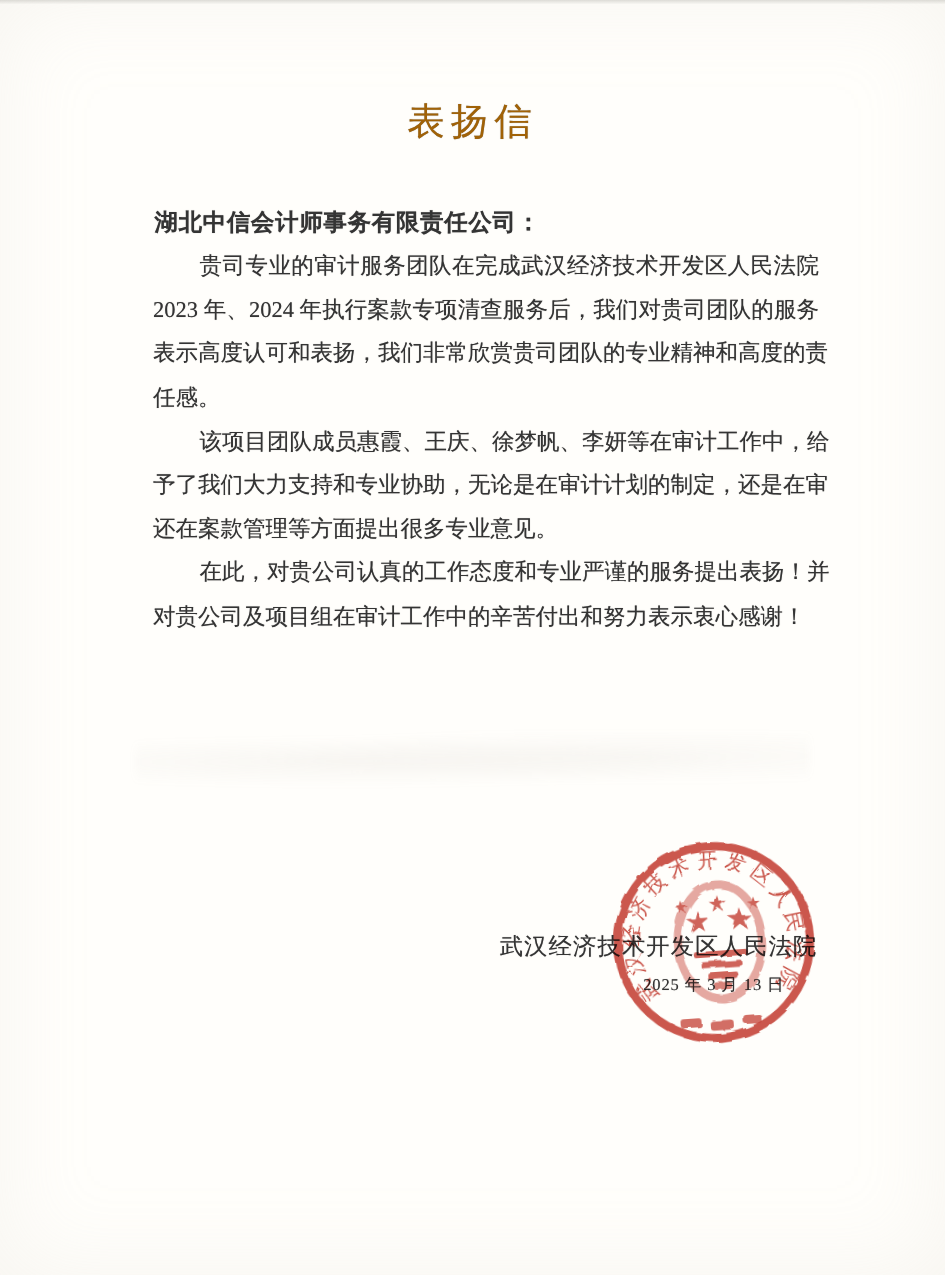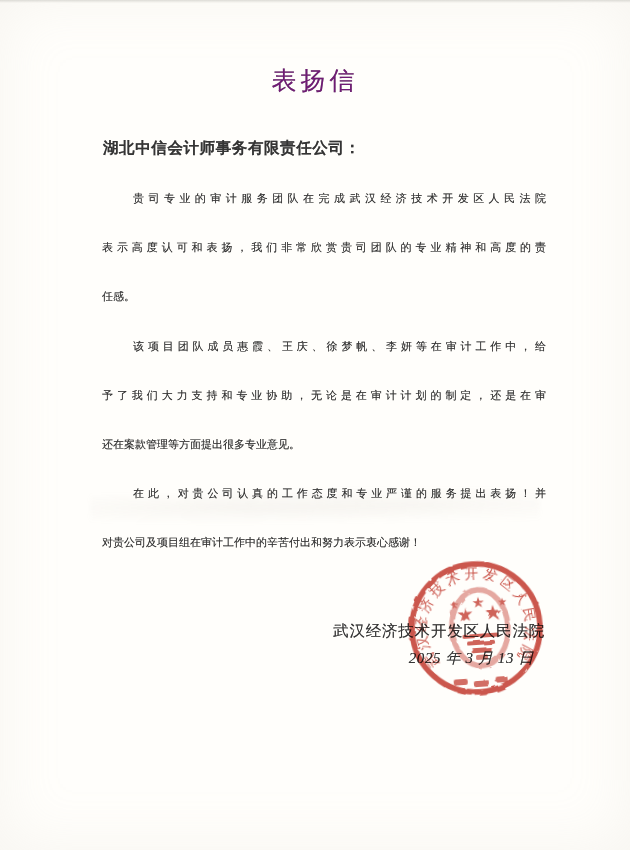--- a/index.html
+++ b/index.html
@@ -21,63 +21,64 @@
   .bleed{
     position:absolute;left:90px;top:488px;width:450px;height:40px;
     background:radial-gradient(ellipse at 30% 50%,rgba(160,150,140,.07),rgba(160,150,140,0) 60%),
                radial-gradient(ellipse at 75% 40%,rgba(160,150,140,.06),rgba(160,150,140,0) 55%);
     filter:blur(2px);
   }
   .doc-text{ text-shadow:0 0 .5px rgba(45,45,45,.55); }
   .title{
     position:absolute;left:0;top:64px;width:100%;
     text-align:center;font-size:25px;font-weight:500;
-    letter-spacing:4px;color:#701a75;
+    letter-spacing:4px;color:#a16207;
   }
   .salutation{
     position:absolute;left:103px;top:138px;
     font-size:15.5px;letter-spacing:.6px;white-space:nowrap;font-weight:bold;
   }
   .body{
     position:absolute;left:102px;top:164px;width:444px;
   }
   .ln{
-    height:29.2px;line-height:29.2px;font-size:11px;
+    height:29.2px;line-height:29.2px;font-size:15px;
     white-space:nowrap;
-    text-align:justify;text-align-last:justify;margin-top:20px;
+    text-align:justify;text-align-last:justify;
   }
   .ln.idt{ padding-left:31px; }
   .ln.endline{ text-align:right;text-align-last:left; }
   .signature{
     position:absolute;right:85px;top:621px;
     font-size:15.5px;letter-spacing:.8px;white-space:nowrap;margin-left:45px;
   }
   .date{
-    position:absolute;right:96px;top:649px;
-    font-size:15px;letter-spacing:.6px;white-space:nowrap;font-style:italic;
+    position:absolute;right:107px;top:649px;
+    font-size:11px;letter-spacing:.6px;white-space:nowrap;
   }
   .seal{
     position:absolute;left:404px;top:554px;width:144px;height:148px;
     transform:rotate(-4deg);
     mix-blend-mode:multiply;opacity:.93;
   }
 </style>
 </head>
 <body>
 
 <div class="page">
   <div class="scan-edge"></div>
   <div class="bleed"></div>
 
   <div class="title doc-text">表扬信</div>
 
   <div class="salutation doc-text">湖北中信会计师事务有限责任公司：</div>
 
   <div class="body">
     <div class="ln idt doc-text">贵司专业的审计服务团队在完成武汉经济技术开发区人民法院</div>
+    <div class="ln doc-text">2023 年、2024 年执行案款专项清查服务后，我们对贵司团队的服务</div>
     <div class="ln doc-text">表示高度认可和表扬，我们非常欣赏贵司团队的专业精神和高度的责</div>
     <div class="ln endline doc-text">任感。</div>
     <div class="ln idt doc-text">该项目团队成员惠霞、王庆、徐梦帆、李妍等在审计工作中，给</div>
     <div class="ln doc-text">予了我们大力支持和专业协助，无论是在审计计划的制定，还是在审</div>
     <div class="ln endline doc-text">还在案款管理等方面提出很多专业意见。</div>
     <div class="ln idt doc-text">在此，对贵公司认真的工作态度和专业严谨的服务提出表扬！并</div>
     <div class="ln endline doc-text">对贵公司及项目组在审计工作中的辛苦付出和努力表示衷心感谢！</div>
   </div>
 
   <div class="signature doc-text">武汉经济技术开发区人民法院</div>

